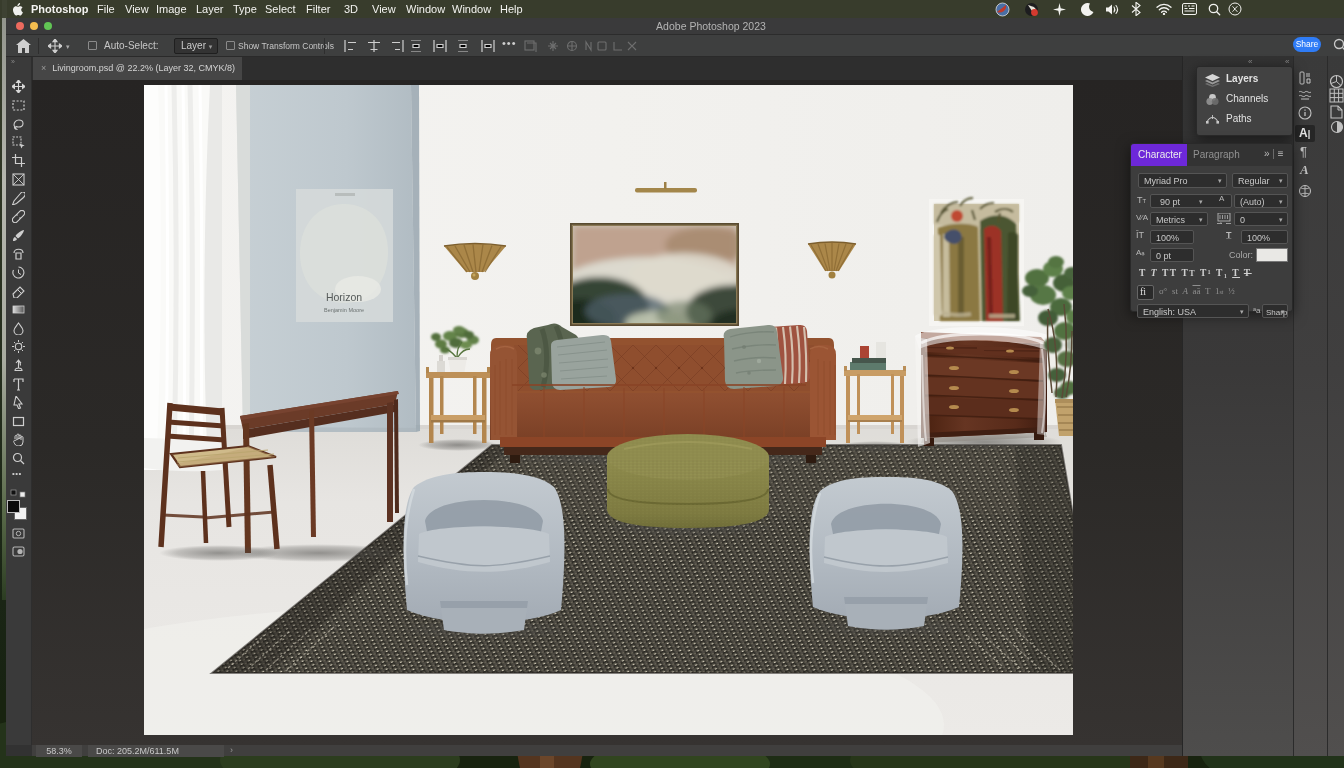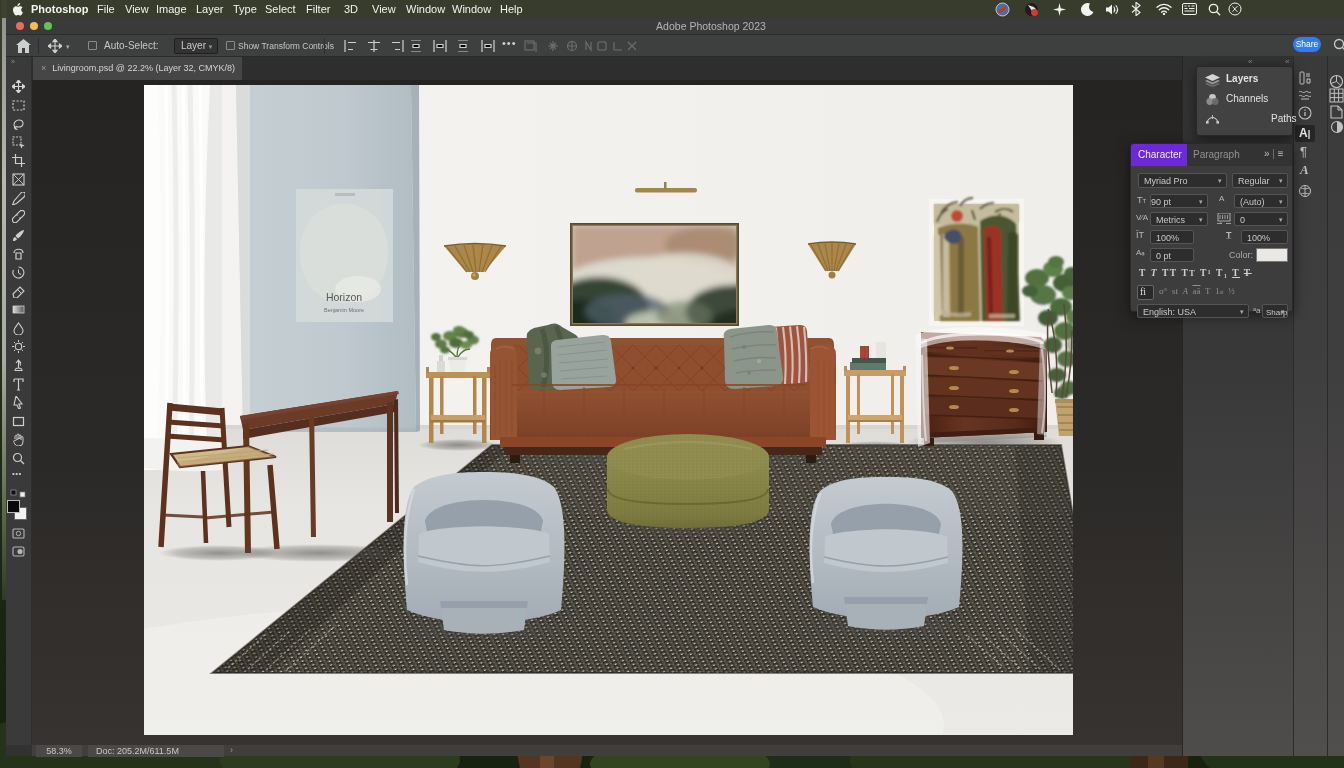--- a/index.html
+++ b/index.html
@@ -728,33 +728,33 @@
         <circle cx="3.8" cy="8.5" r="3.4" fill="#8f8f8f" opacity=".95"></circle>
         <circle cx="9.2" cy="8.5" r="3.4" fill="#6e6e6e" opacity=".9"></circle>
       </svg>
     <div class="abs" style="left:29px;top:26px;">Channels</div>
     <svg class="abs" style="left:9px;top:46px;" width="13" height="13" viewBox="0 0 13 13">
         <path d="M1 9c3-6 8-6 11 0" fill="none" stroke="#c8c8c8" stroke-width="1.1"></path>
         <rect x="0" y="8" width="2.6" height="2.6" fill="#c8c8c8"></rect>
         <rect x="10.4" y="8" width="2.6" height="2.6" fill="#c8c8c8"></rect>
         <path d="M6.5 2v4" stroke="#c8c8c8" stroke-width=".9"></path>
       </svg>
-    <div class="abs" style="left:29px;top:46px;margin-left:45px;">Paths</div>
+    <div class="abs" style="left:29px;top:46px;">Paths</div>
   </div>
   <div class="panel" id="charpanel" style="left:1130px;top:143px;width:163px;height:169px;font-size:9px;background:#3d3d3d;">
     <div class="abs" style="left:0;top:0;width:100%;height:22px;background:#333;border-radius:3px 3px 0 0;"></div>
     <div class="abs" style="left:0;top:0;width:56px;height:22px;background:#6d28d9;border-radius:3px 0 0 0;color:#ececec;font-size:10px;padding:5px 0 0 7px;">Character</div>
     <div class="abs" style="left:62px;top:5px;color:#919191;font-size:10px;">Paragraph</div>
     <div class="abs" style="left:133px;top:4px;color:#bbb;font-size:10px;">»&nbsp;<span style="color:#777;">|</span>&nbsp;≡</div>
     <div class="pbox" style="left:7px;top:29px;width:89px;height:15px;padding:2px 0 0 5px;">Myriad Pro</div>
       <div class="caret" style="left:87px;top:33px;">▾</div>
     <div class="pbox" style="left:101px;top:29px;width:56px;height:15px;padding:2px 0 0 5px;">Regular</div>
       <div class="caret" style="left:148px;top:33px;">▾</div>
     <div class="cicon" style="left:6px;top:51px;font-size:9px;">T<span style="font-size:6px;">T</span></div>
-    <div class="pbox" style="left:19px;top:50px;width:58px;height:14px;padding:2px 0 0 0;">90 pt</div>
+    <div class="pbox" style="left:19px;top:50px;width:82px;height:14px;padding:2px 0 0 9px;">90 pt</div>
       <div class="caret" style="left:68px;top:54px;">▾</div>
     <div class="cicon" style="left:88px;top:50px;font-size:8px;">A<br></div>
     <div class="pbox" style="left:103px;top:50px;width:54px;height:14px;padding:2px 0 0 5px;">(Auto)</div>
       <div class="caret" style="left:148px;top:54px;">▾</div>
     <div class="cicon" style="left:5px;top:69px;font-size:8px;">V⁄A</div>
     <div class="pbox" style="left:19px;top:68px;width:58px;height:14px;padding:2px 0 0 5px;">Metrics</div>
       <div class="caret" style="left:68px;top:72px;">▾</div>
     <svg class="abs" style="left:86px;top:69px;" width="14" height="11" viewBox="0 0 14 11">
         <rect x="1" y="0" width="12" height="8" fill="none" stroke="#b5b5b5" stroke-width=".9"></rect>
         <path d="M3 2v4M5.5 2v4M8 2v4M10.5 2v4M0 10.5h5l-1.5-1M14 10.5H9l1.5 1" stroke="#b5b5b5" stroke-width=".8" fill="none"></path>

